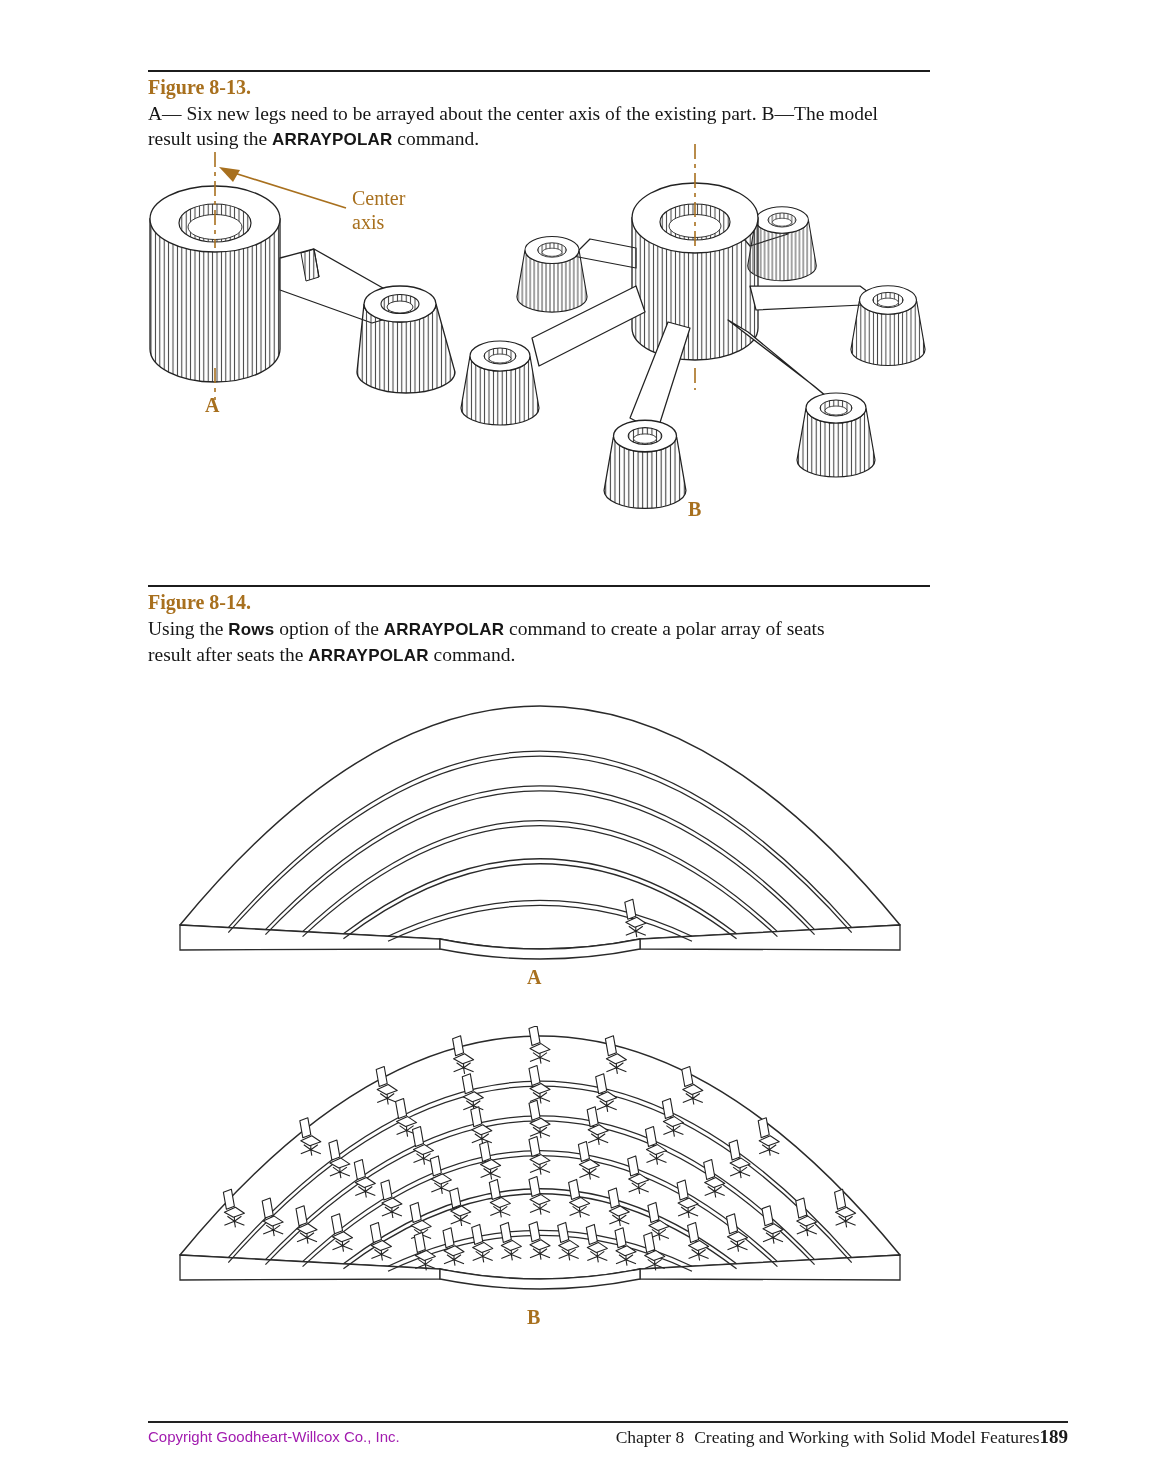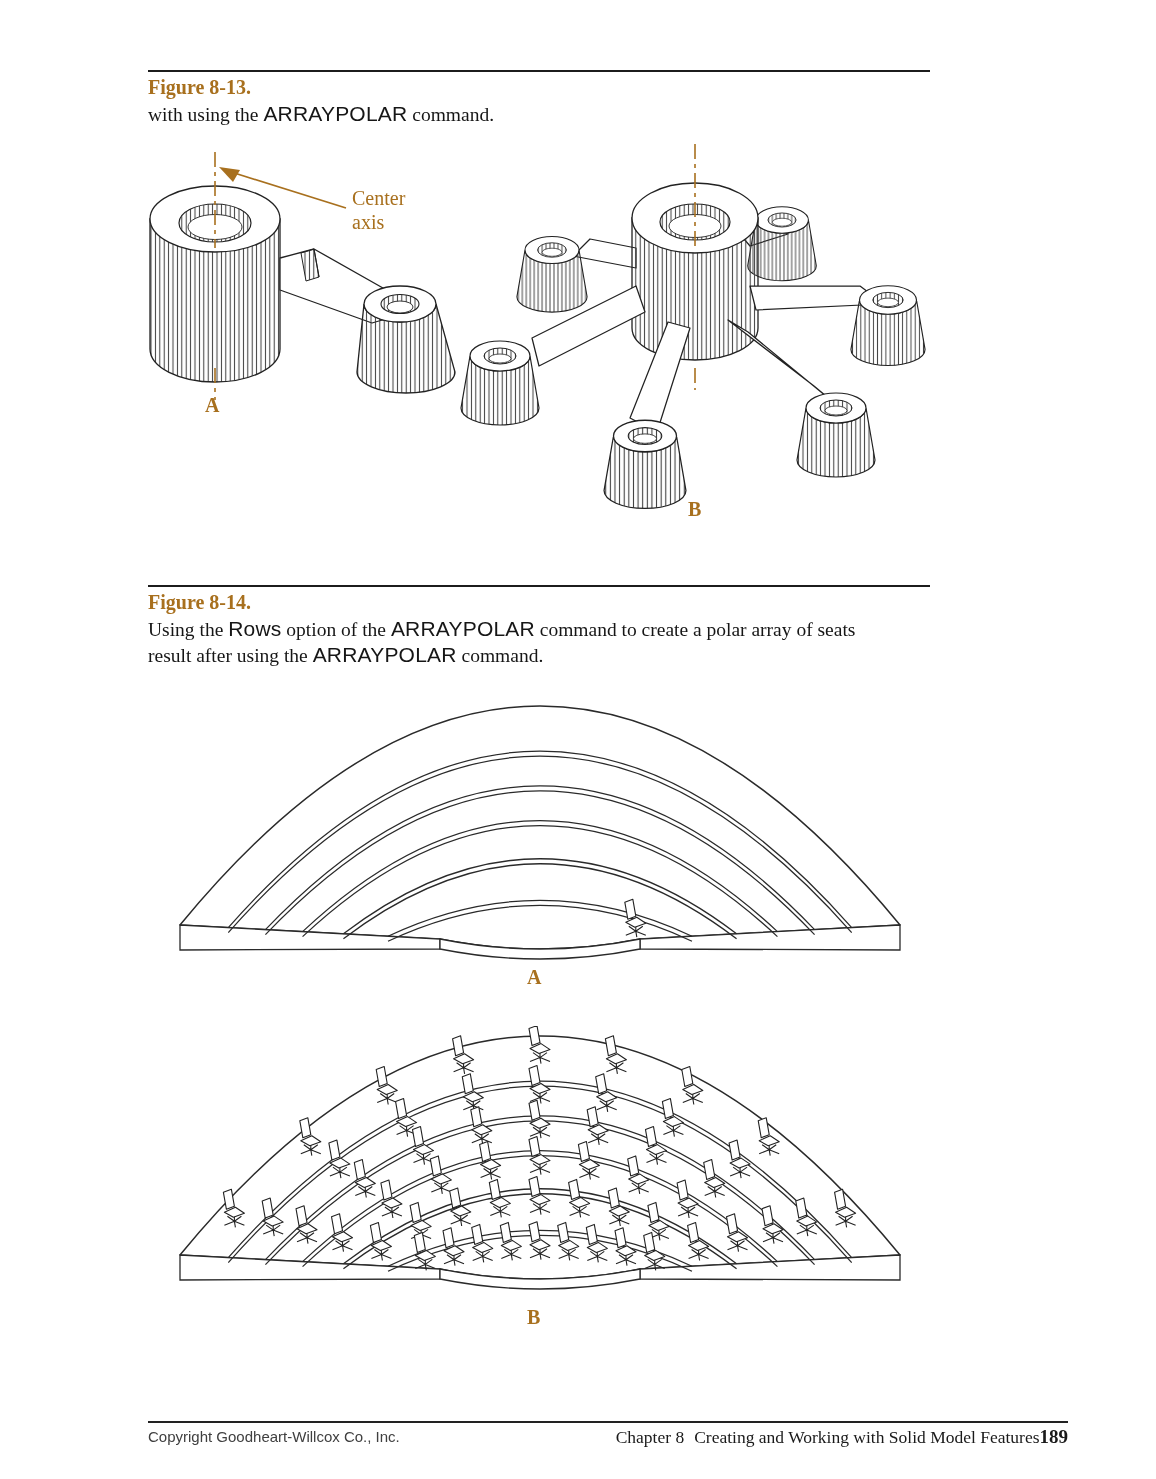--- a/index.html
+++ b/index.html
@@ -2,40 +2,41 @@
 <html><head>
 <meta charset="utf-8">
 <style>
   html,body{margin:0;padding:0;background:#fff;}
   .page{position:relative;width:1156px;height:1479px;background:#ffffff;overflow:hidden;
         font-family:"Liberation Serif", serif;color:#161616;}
   .rule{position:absolute;left:148px;width:782px;height:2px;background:#1c1c1c;}
   .fig-heading{position:absolute;left:148px;font-size:20px;font-weight:700;color:#a8701e;}
   .fig-caption{position:absolute;left:148px;font-size:19.5px;line-height:25px;color:#161616;}
   .cap-line{white-space:nowrap;}
-  .cmd{font-family:"Liberation Sans", sans-serif;font-weight:400;font-size:21px;letter-spacing:.2px;}
+  .cmd{font-family:"Liberation Sans", sans-serif;font-weight:700;font-size:17px;letter-spacing:.2px;}
   .sub-label{position:absolute;font-size:20px;font-weight:700;color:#a8701e;font-family:"Liberation Serif", serif;}
   .fig-svg{position:absolute;}
   .ann{font-family:"Liberation Serif", serif;font-size:20px;fill:#a8701e;}
   .footer-rule{position:absolute;left:148px;top:1421px;width:920px;height:2px;background:#222;}
   .footer-copy{position:absolute;left:148px;top:1428px;font-family:"Liberation Sans", sans-serif;
-               font-size:15px;color:#404040;}
+               font-size:15px;color:#a21caf;}
   .footer-right{position:absolute;top:1426px;right:88px;font-size:17.5px;color:#1a1a1a;white-space:nowrap;}
   .footer-right .chapnum{margin-right:10px;}
   .footer-right .pagenum{font-weight:700;font-size:19px;}
 </style>
 </head>
 <body>
 
 <div class="page">
 
   <div class="rule" style="top:70px"></div>
   <div class="fig-heading" style="top:76px">Figure 8-13.</div>
   <div class="fig-caption" style="top:101px">
-      <div class="cap-line"><span>with using the </span><span class="cmd">ARRAYPOLAR</span><span> command.</span></div>
+      <div class="cap-line"><span>A— Six new legs need to be arrayed about the center axis of the existing part. B—The model</span></div>
+      <div class="cap-line"><span>result using the </span><span class="cmd">ARRAYPOLAR</span><span> command.</span></div>
     </div>
 
   <svg class="fig-svg" style="left:140px;top:146px" width="330" height="292" viewBox="0 0 330 292">
     <defs>
       <pattern id="hA" width="4.4" height="8" patternUnits="userSpaceOnUse">
         <path d="M2.2,0 V8" stroke="#3a3a3a" stroke-width="1"></path>
       </pattern>
     </defs>
     <g>
       <path d="M10,73 L10,203 A65,33 0 0 0 140,203 L140,73 Z" fill="url(#hA)" stroke="#222" stroke-width="1.3"></path>
@@ -106,21 +107,21 @@
     <use href="#hubB" transform="translate(448,160) scale(0.95)"></use>
   </svg>
 
   <div class="sub-label" style="left:205px;top:394px">A</div>
   <div class="sub-label" style="left:688px;top:498px">B</div>
 
   <div class="rule" style="top:585px"></div>
   <div class="fig-heading" style="top:591px">Figure 8-14.</div>
   <div class="fig-caption" style="top:616px">
       <div class="cap-line"><span>Using the </span><span class="cmd">Rows</span><span> option of the </span><span class="cmd">ARRAYPOLAR</span><span> command to create a polar array of seats</span></div>
-      <div class="cap-line"><span>result after using the </span><span class="cmd">ARRAYPOLAR</span><span> command.</span></div>
+      <div class="cap-line"><span>result after seats the </span><span class="cmd">ARRAYPOLAR</span><span> command.</span></div>
     </div>
 
   <svg id="fan-a" class="fig-svg" style="left:170px;top:696px" width="740" height="272" viewBox="0 0 740 272">
       <defs>
         <g id="chairA" stroke="#222" fill="#fff" stroke-width="1.1" stroke-linejoin="round">
           <path fill="none" d="M0,0 L-10,4 M0,0 L10,4 M0,0 L-7,-5 M0,0 L7,-5 M0,0 L1,6 M0,0 L0,-9"></path>
           <path d="M-10,-9 L1,-14 L10,-8 L-1,-4 Z"></path>
           <path d="M-11,-29 L-3,-32 L0,-15 L-8,-12 Z"></path>
         </g>
       </defs>

